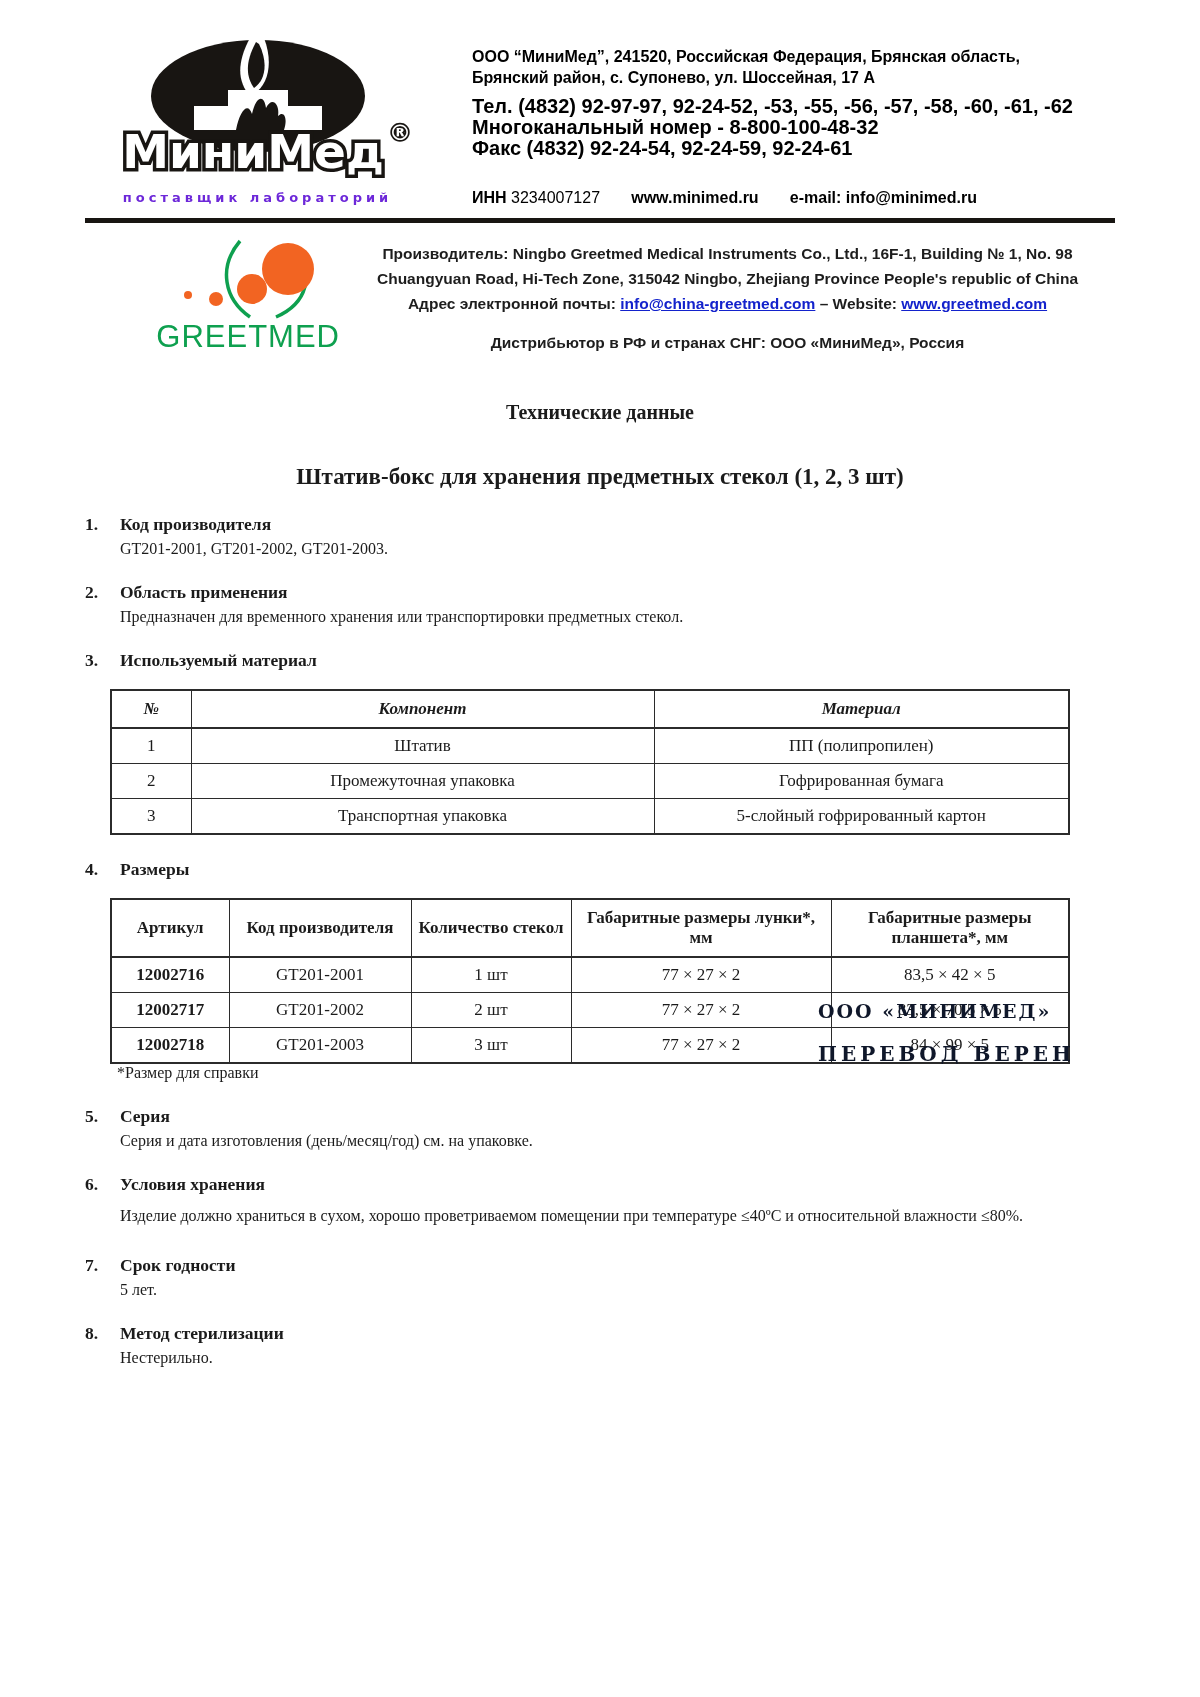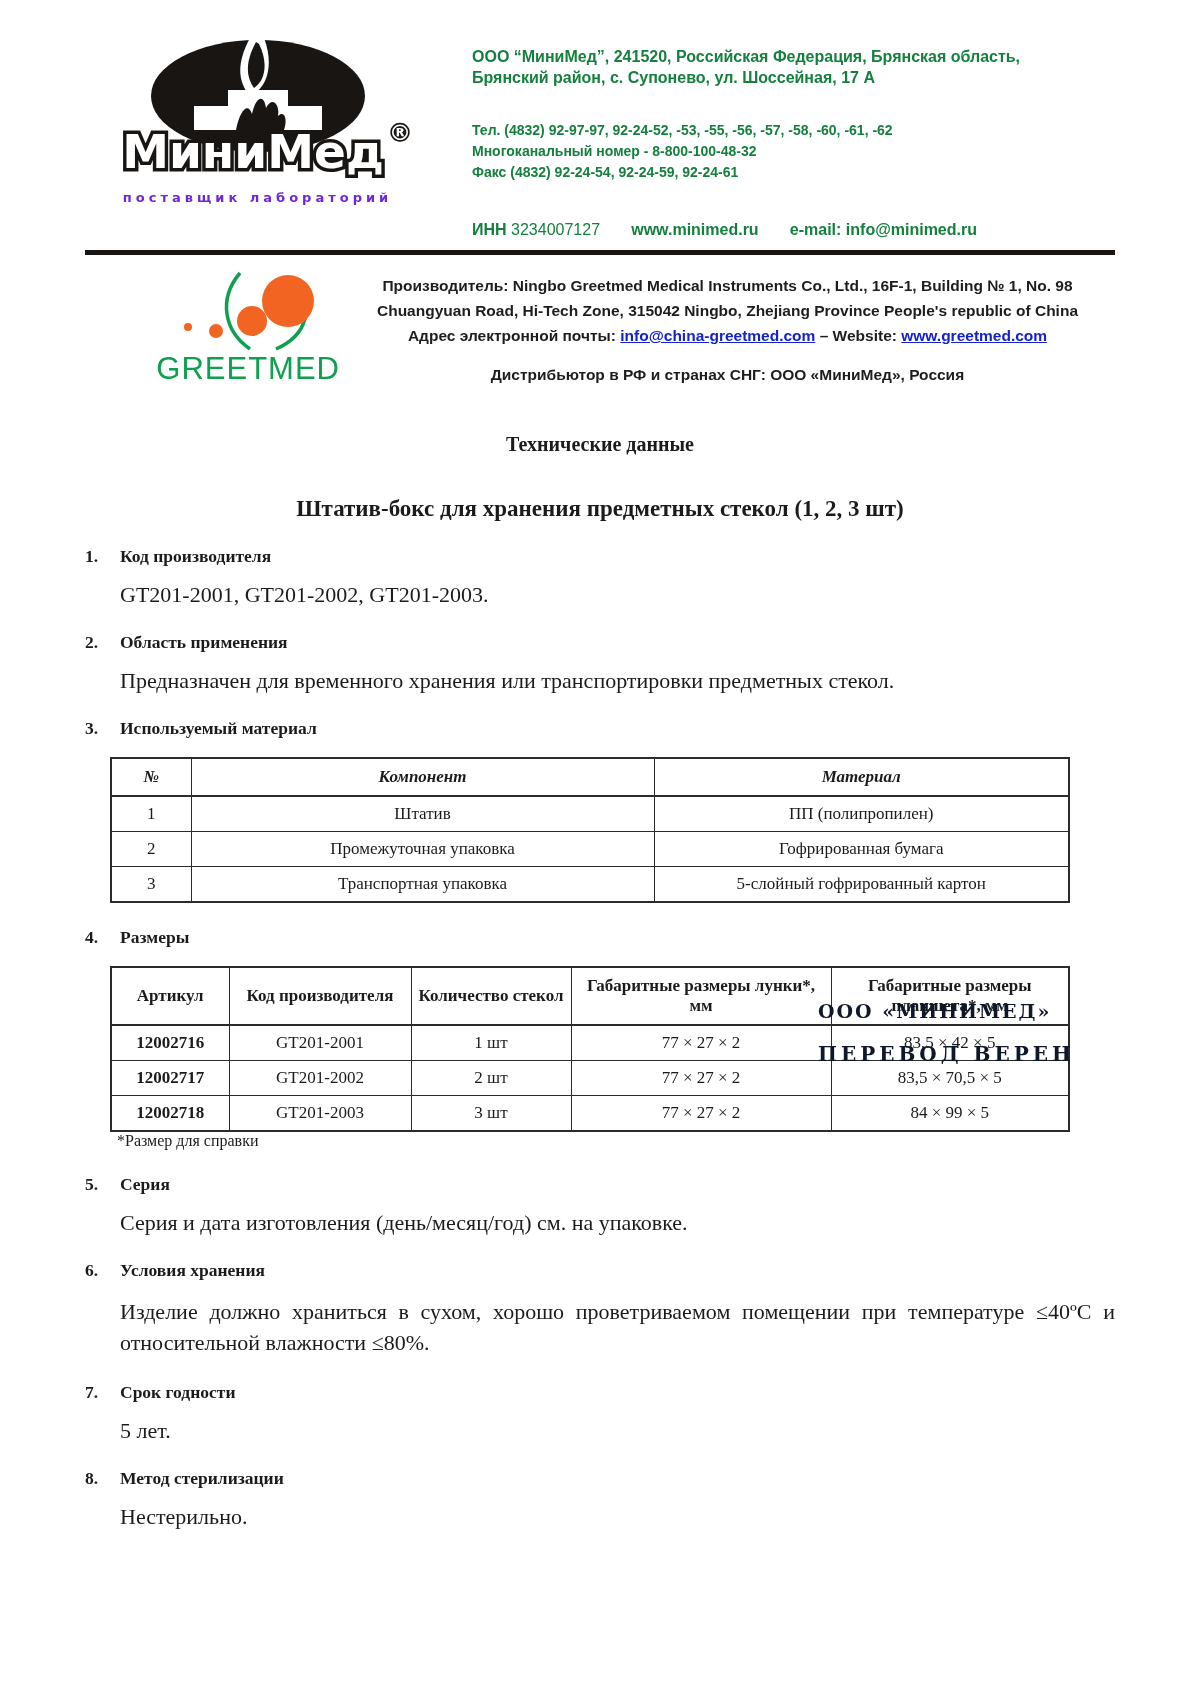--- a/index.html
+++ b/index.html
@@ -14,23 +14,23 @@
 
   
   .header-row { display:flex; margin-top:34px; }
   .logo-col { width:345px; text-align:center; }
   .logo-tagline {
     font-family:"DejaVu Sans", sans-serif; font-weight:800; font-size:13px;
     letter-spacing:4px; color:#6d28d9; margin-top:2px; white-space:nowrap;
   }
   .hdr-col { flex:1; padding-left:42px; padding-top:12px;
     font-family:"Liberation Sans", sans-serif; font-weight:bold; font-size:16px;
-    line-height:21px; color:#15803d; }
-  .hdr-phones { margin-top:32px; font-size:14px; }
-  .hdr-inn-row { display:flex; margin-top:36px; width:505px; justify-content:space-between; font-size:16px; }
+    line-height:21px; color:#000000; }
+  .hdr-phones { margin-top:8px; font-size:20px; }
+  .hdr-inn-row { display:flex; margin-top:28px; width:505px; justify-content:space-between; font-size:16px; }
   .inn-value { font-weight:normal; }
   .divider { height:5px; background:#181512; margin-top:10px; }
 
   
   .gm-row { display:flex; margin-top:6px; }
   .gm-logo-col { width:255px; text-align:right; padding-top:10px; }
   .gm-wordmark { font-family:"Liberation Sans", sans-serif; font-size:31px;
     color:#0ea04f; letter-spacing:1px; margin-top:-4px; }
   .gm-text-col { flex:1; text-align:center; padding-top:12px;
     font-family:"Liberation Sans", sans-serif; font-weight:bold; font-size:15.5px;
@@ -38,21 +38,21 @@
   .gm-link { color:#1322cc; text-decoration:underline; }
   .gm-distributor { margin-top:14px; }
 
   
   .doc-title { text-align:center; font-weight:bold; font-size:20px; margin-top:46px; }
   .doc-subtitle { text-align:center; font-weight:bold; font-size:23px; margin-top:40px; }
 
   .section { margin-top:24px; }
   .sec-head { display:flex; font-weight:bold; font-size:17.5px; }
   .sec-num { width:35px; }
-  .sec-body { margin-left:35px; margin-top:15px; font-size:22px;font-family:Liberation Serif, serif; }
+  .sec-body { margin-left:35px; margin-top:5px; font-size:16px;font-family:Liberation Serif, serif; }
   .sec-body.justified { text-align:justify; width:995px; line-height:31px; }
 
   
   table.tbl { border-collapse:collapse; margin-left:25px; margin-top:18px;
     width:960px; text-align:center; font-size:17px; table-layout:fixed; }
   .tbl, .tbl th, .tbl td { border:1px solid #2b2b2b; }
   table.tbl { border:2px solid #2b2b2b; }
   .tbl thead th { border-bottom:2px solid #2b2b2b; font-weight:bold; padding:8px 6px; }
   .tbl td { padding:7px 6px; }
   .tbl-materials thead th { font-style:italic; }

